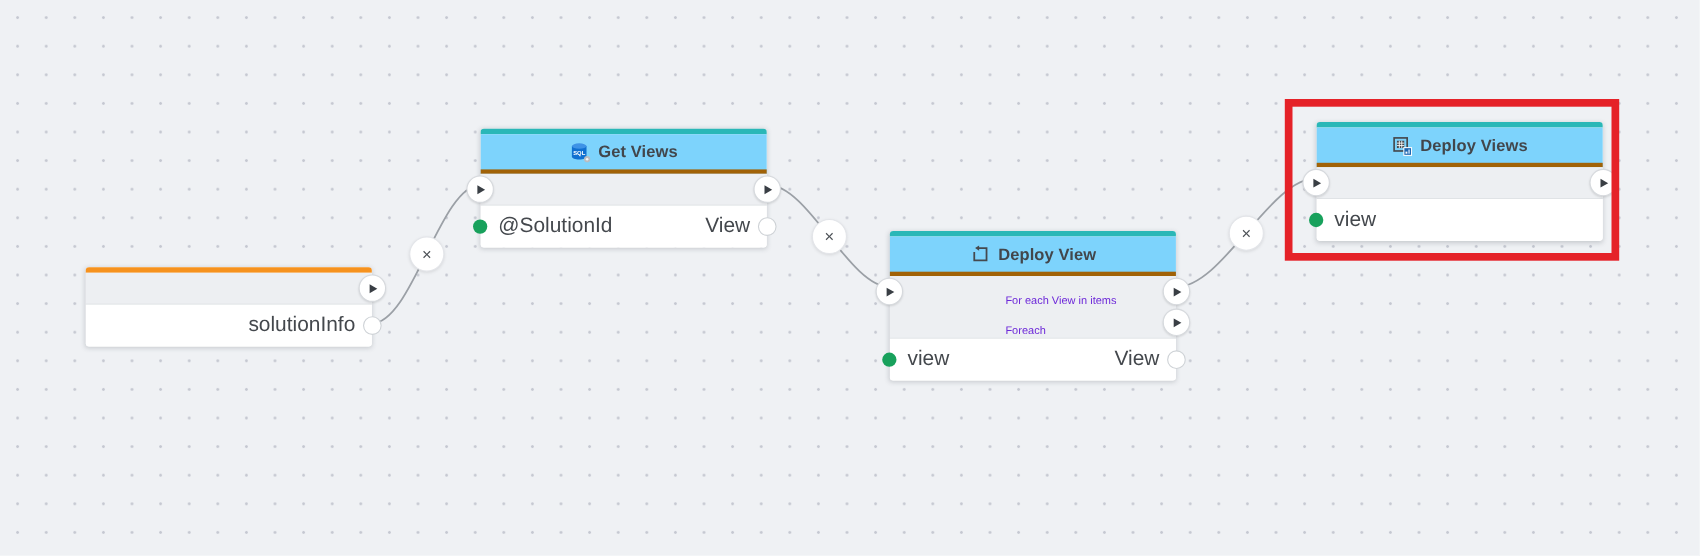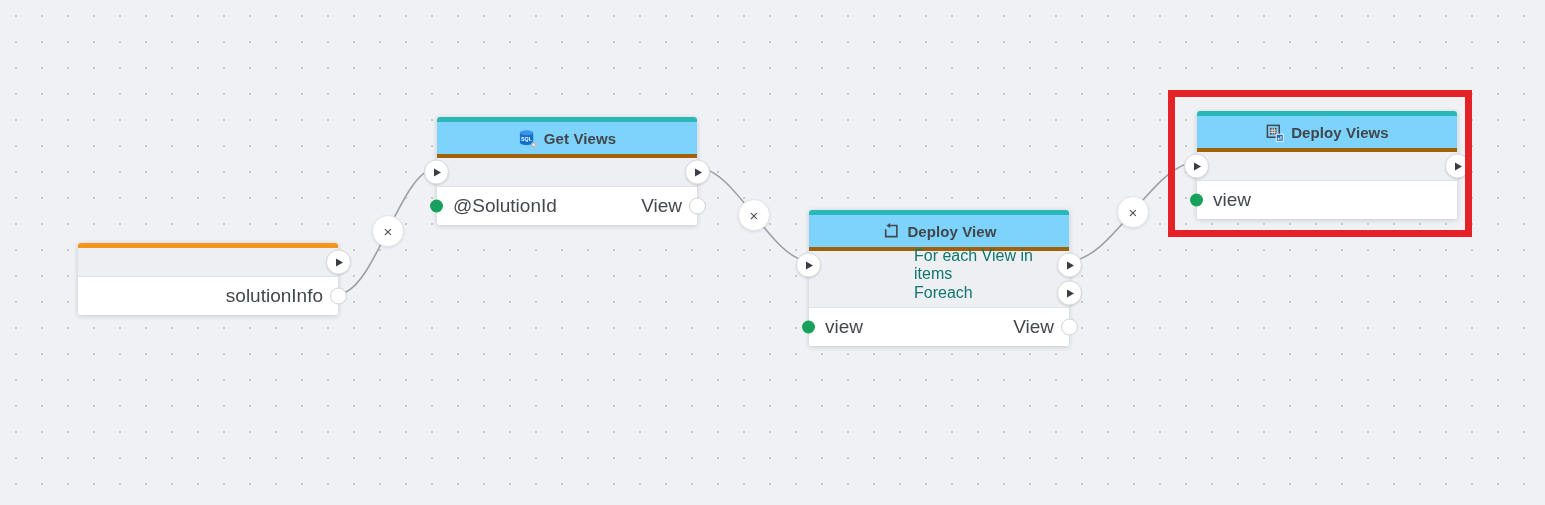--- a/index.html
+++ b/index.html
@@ -28,22 +28,22 @@
   .accent-orange{background:#f6921e;}
   .accent-teal{background:#2ab7b7;}
   .hdr{
     height:32px;display:flex;align-items:center;justify-content:center;gap:7px;
     border-bottom:4px solid #a16207;background:#7dd3fc;
   }
   .ttl{font-size:15px;font-weight:600;color:#42464b;letter-spacing:.1px;}
   .icon{display:flex;align-items:center;justify-content:center;width:19px;height:19px;}
   .exec{background:#edeff2;border-bottom:1px solid #e0e3e6;}
   .exec-row{
-    position:relative;height:28px;display:flex;align-items:center;
-    font-size:16px;color:#0f766e;padding-left:105px;
+    position:relative;height:28px;display:flex;align-items:flex-end;
+    font-size:10px;color:#6d28d9;padding-left:105px;
   }
   .data-row{
     position:relative;height:38px;display:flex;align-items:center;
     font-size:19px;color:#44484d;padding:0 15px 0 16px;background:#fff;
     border-radius:0 0 3px 3px;
   }
   .data-row .spacer{flex:1;}
   .port-exec{
     position:absolute;top:50%;transform:translateY(-50%);
     width:25px;height:25px;border-radius:50%;background:#fff;

